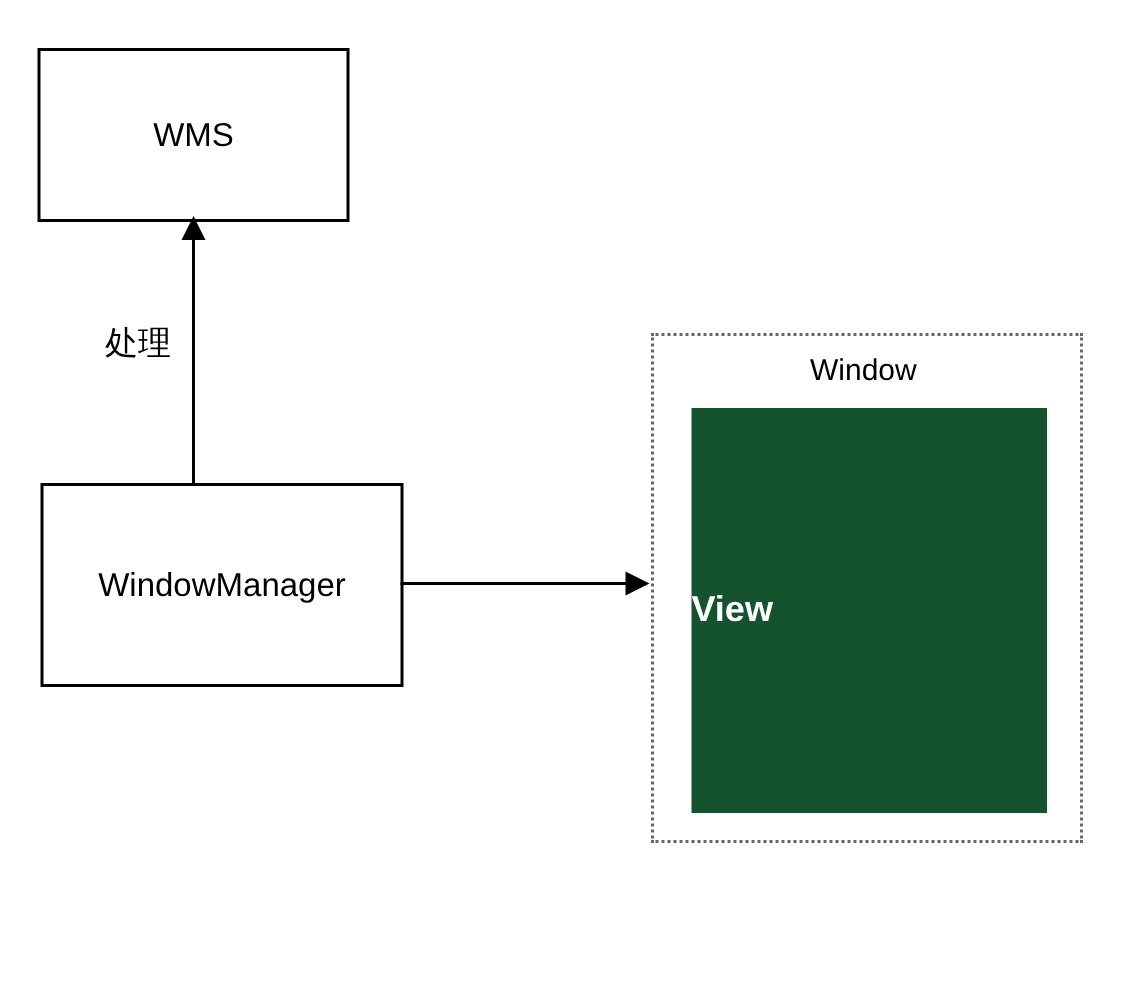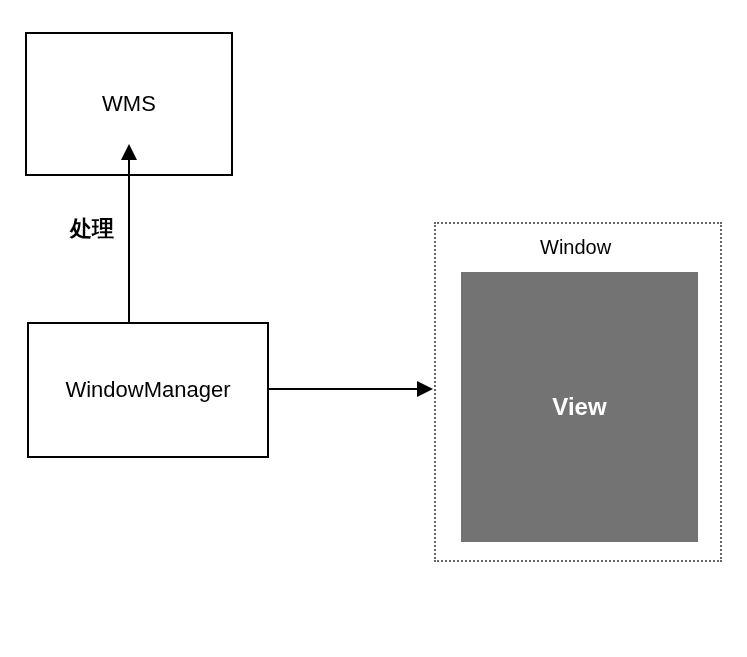--- a/index.html
+++ b/index.html
@@ -25,25 +25,25 @@
       border: 2px dotted #666;
       background: white;
     }
     .window-label {
       position: absolute;
       font-size: 20px;
       color: #000;
     }
     .view-box {
       position: absolute;
-      background: #737373;
+      background: #14532d;
       color: white;
       display: flex;
       align-items: center;
-      justify-content: center;
+      justify-content: flex-start;
       font-size: 24px;
       font-weight: bold;
     }
     .arrow-line {
       position: absolute;
       background: #000;
     }
     .arrow-head-up {
       position: absolute;
       width: 0;
@@ -57,27 +57,26 @@
       width: 0;
       height: 0;
       border-top: 8px solid transparent;
       border-bottom: 8px solid transparent;
       border-left: 16px solid #000;
     }
     .arrow-label {
       position: absolute;
       font-size: 22px;
       color: #000;
-      font-weight: bold;
     }
   </style>
 </head>
 <body>
 
-<div class="box" style="left: 25px; top: 32px; width: 208px; height: 144px;">
+<div class="box" style="left: 25px; top: 32px; width: 208px; height: 116px;">
   <span>WMS</span>
 </div>
 
 <div class="box" style="left: 27px; top: 322px; width: 242px; height: 136px;">
   <span>WindowManager</span>
 </div>
 
 <div class="arrow-line" style="left: 128px; top: 158px; width: 2px; height: 164px;"></div>
 <div class="arrow-head-up" style="left: 121px; top: 144px;"></div>
 <div class="arrow-label" style="left: 70px; top: 214px;">处理</div>

